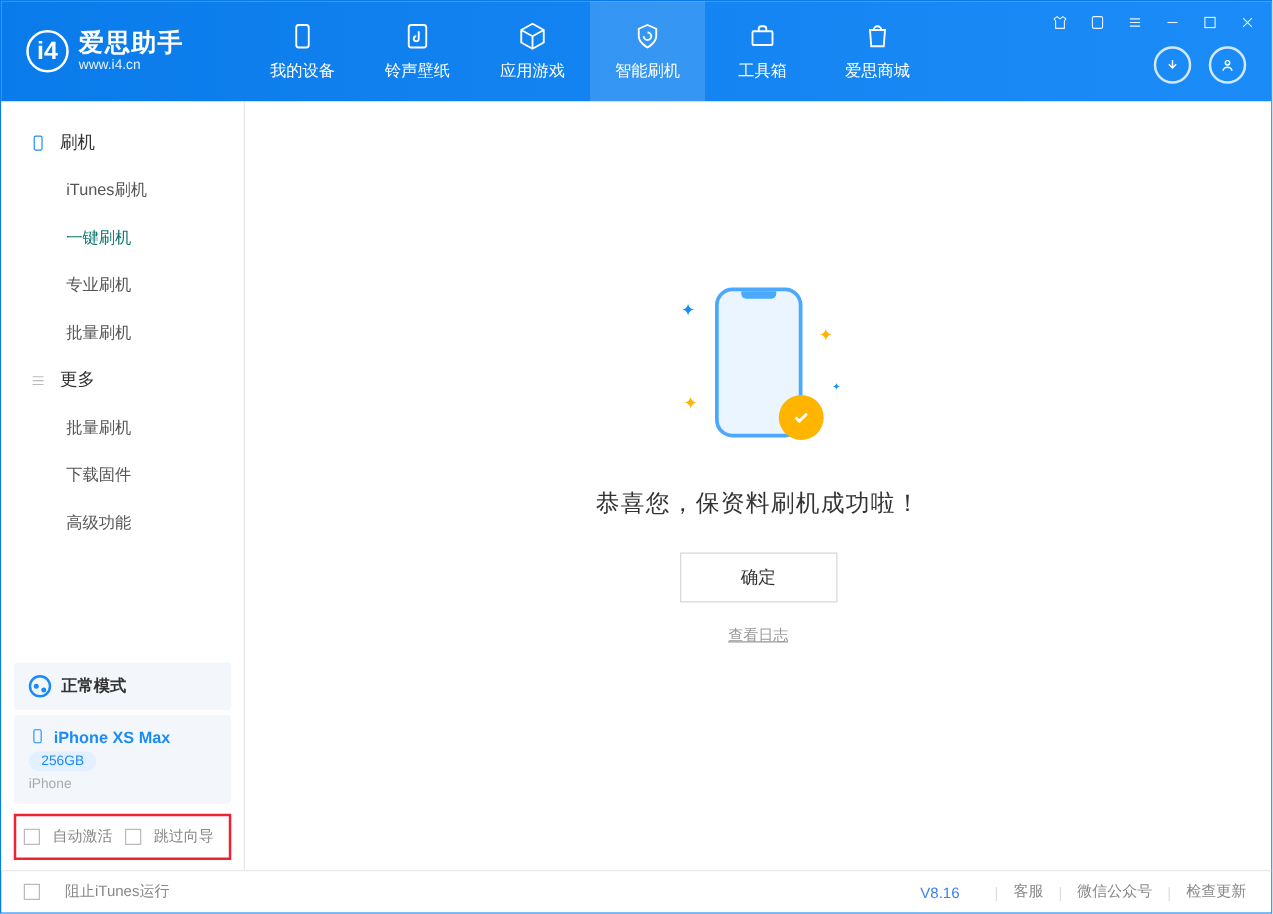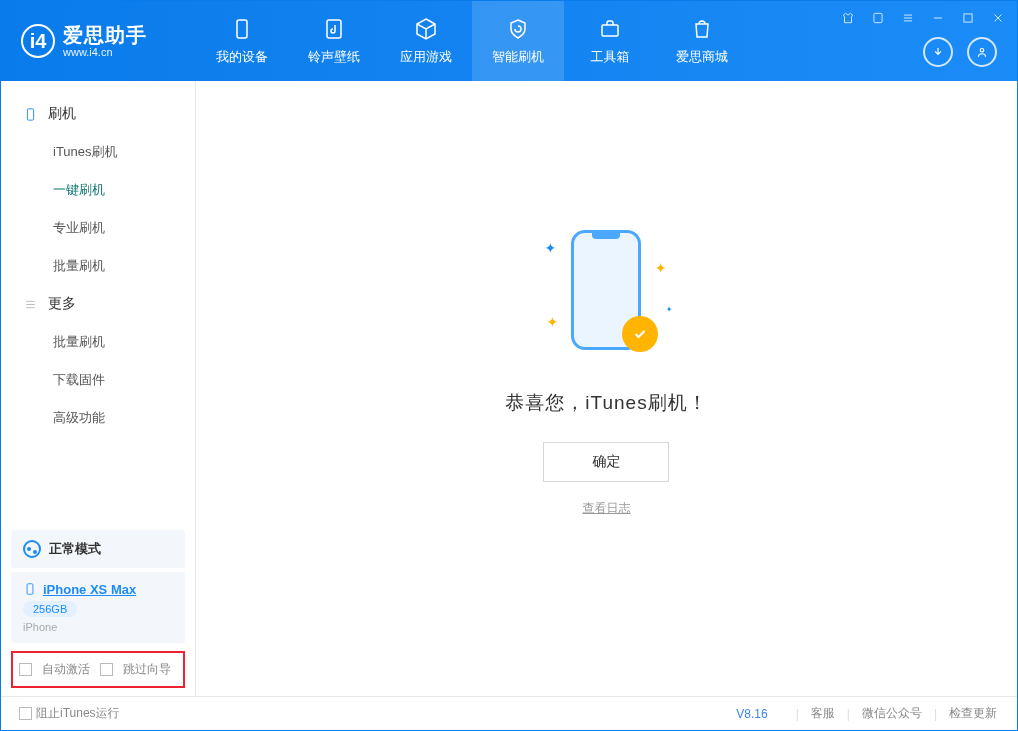--- a/index.html
+++ b/index.html
@@ -29,21 +29,21 @@
 .side-group-head svg { width: 15px; height: 15px; }
 .side-item { padding: 10px 22px 10px 52px; font-size: 13px; color: #555; cursor: pointer; }
 .side-item.active { color: #0f766e; }
 .side-bottom { padding: 0; }
 .mode-card, .device-card { background: #f3f7fb; margin: 4px 10px; border-radius: 3px; padding: 10px 12px; font-size: 13px; color: #333; }
 .mode-card { display: flex; align-items: center; gap: 8px; font-weight: bold; }
 .mode-dots { width: 18px; height: 18px; border: 2px solid #1b8cf7; border-radius: 50%; position: relative; }
 .mode-dots::before, .mode-dots::after { content: ""; position: absolute; width: 4px; height: 4px; background: #1b8cf7; border-radius: 50%; }
 .mode-dots::before { left: 2px; top: 5px; }
 .mode-dots::after { right: 2px; bottom: 2px; }
-.device-card .dname { font-weight: bold; color: #1b8cf7; display: flex; align-items: flex-start; gap: 6px; text-decoration: underline; }
+.device-card .dname { font-weight: bold; color: #1b8cf7; display: flex; align-items: flex-start; gap: 6px; }
 .device-card .dname svg { width: 14px; height: 14px; stroke: #1b8cf7; fill: none; stroke-width: 1.5; }
 .badge { display: inline-block; background: #e2f0ff; color: #1b8cf7; font-size: 11px; padding: 2px 10px; border-radius: 10px; margin-top: 4px; }
 .device-card .sub { font-size: 11px; color: #aaa; margin-top: 4px; }
 .checkbox-row { border: 2px solid #e23; margin: 8px 10px; padding: 8px 6px; display: flex; gap: 10px; align-items: center; font-size: 12px; color: #888; }
 .chk { width: 13px; height: 13px; border: 1px solid #bbb; display: inline-block; }
 .main { flex: 1; position: relative; display: flex; flex-direction: column; align-items: center; justify-content: center; }
 .success-block { text-align: center; margin-top: -40px; }
 .phone-art { position: relative; width: 180px; height: 150px; margin: 0 auto 20px; }
 .phone-shape { position: absolute; left: 50%; top: 10px; transform: translateX(-50%); width: 70px; height: 120px; border: 3px solid #4aa8ff; border-radius: 14px; background: #eaf5ff; }
 .phone-notch { position: absolute; left: 50%; top: 13px; transform: translateX(-50%); width: 28px; height: 6px; background: #4aa8ff; border-radius: 0 0 4px 4px; }
@@ -51,21 +51,21 @@
 .check-badge svg { width: 18px; height: 18px; stroke: #fff; fill: none; stroke-width: 3; }
 .sparkle { position: absolute; color: #ffb400; font-size: 14px; }
 .sparkle.s1 { left: 28px; top: 20px; color: #1b8cf7;}
 .sparkle.s2 { right: 30px; top: 40px; }
 .sparkle.s3 { left: 30px; bottom: 40px; }
 .sparkle.s4 { right: 24px; bottom: 56px; color:#1b8cf7; font-size:8px;}
 .success-msg { font-size: 19px; color: #333; margin-bottom: 26px; letter-spacing: 1px; }
 .ok-btn { display: inline-block; border: 1px solid #d8d8d8; background: #fff; padding: 10px 48px; font-size: 14px; color: #333; cursor: pointer; border-radius: 0; }
 .log-link { display: block; margin-top: 18px; font-size: 12px; color: #999; text-decoration: underline; cursor: pointer; }
 .footer { height: 34px; border-top: 1px solid #e8e8e8; display: flex; align-items: center; padding: 0 18px; font-size: 12px; color: #888; }
-.footer .fchk { display: flex; align-items: center; gap: 4px; }
+.footer .fchk { display: flex; align-items: center; gap: 20px; }
 .footer .spacer { flex: 1; }
 .footer .version { color: #3b82f6; margin-right: 18px; }
 .footer .flink { color: #888; cursor: pointer; padding: 0 2px; }
 .footer .sep { color: #ddd; margin: 0 10px; }
 </style>
 </head>
 <body>
 
 <div class="window">
 
@@ -236,21 +236,21 @@
           <div class="check-badge">
               <svg viewBox="0 0 24 24">
                 <path d="M6 12l4 4 8-8"></path>
               </svg>
             </div>
           <span class="sparkle s1">✦</span>
             <span class="sparkle s2">✦</span>
             <span class="sparkle s3">✦</span>
             <span class="sparkle s4">✦</span>
         </div>
-        <div class="success-msg">恭喜您，iTunes刷机！</div>
+        <div class="success-msg">恭喜您，保资料刷机成功啦！</div>
         <button class="ok-btn">确定</button>
         <a class="log-link">查看日志</a>
       </div>
     </div>
   </div>
 
   <div class="footer">
     <div class="fchk">
       <span class="chk"></span>
       <span>阻止iTunes运行</span>

